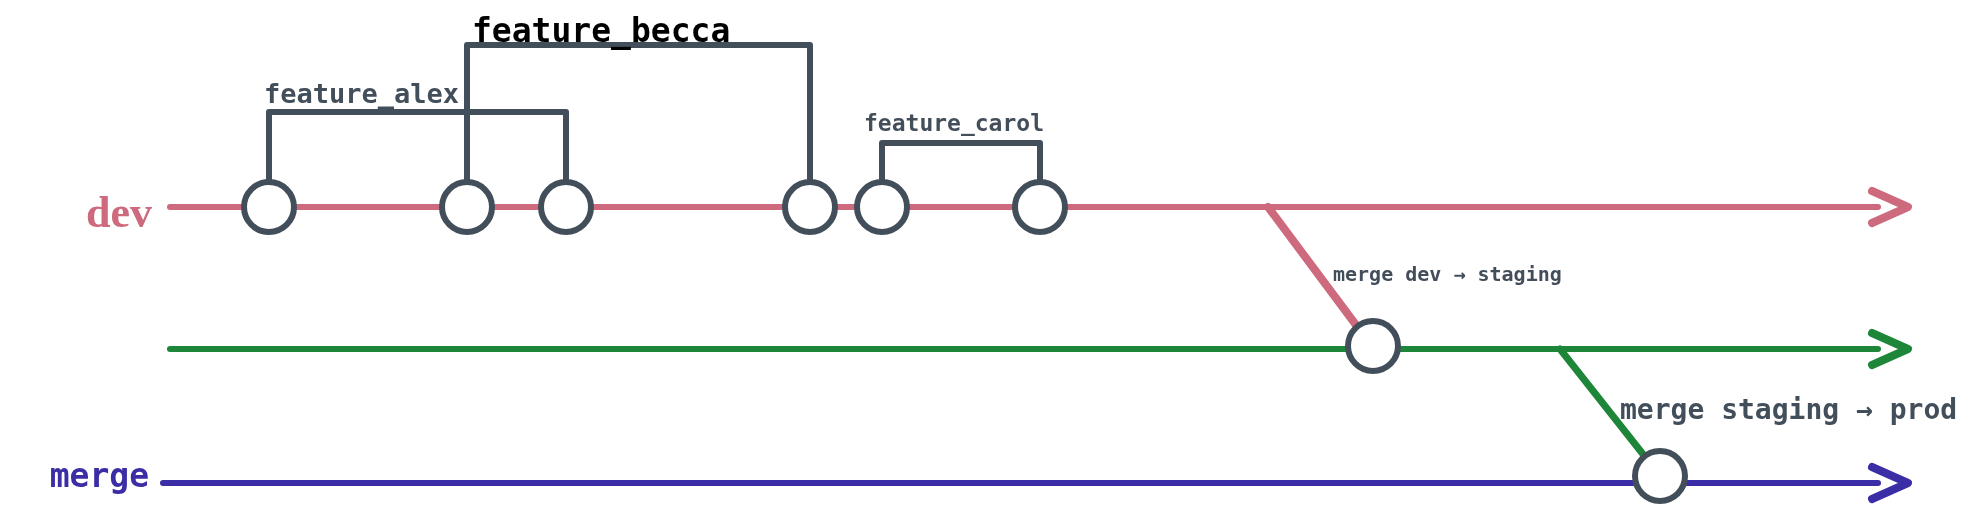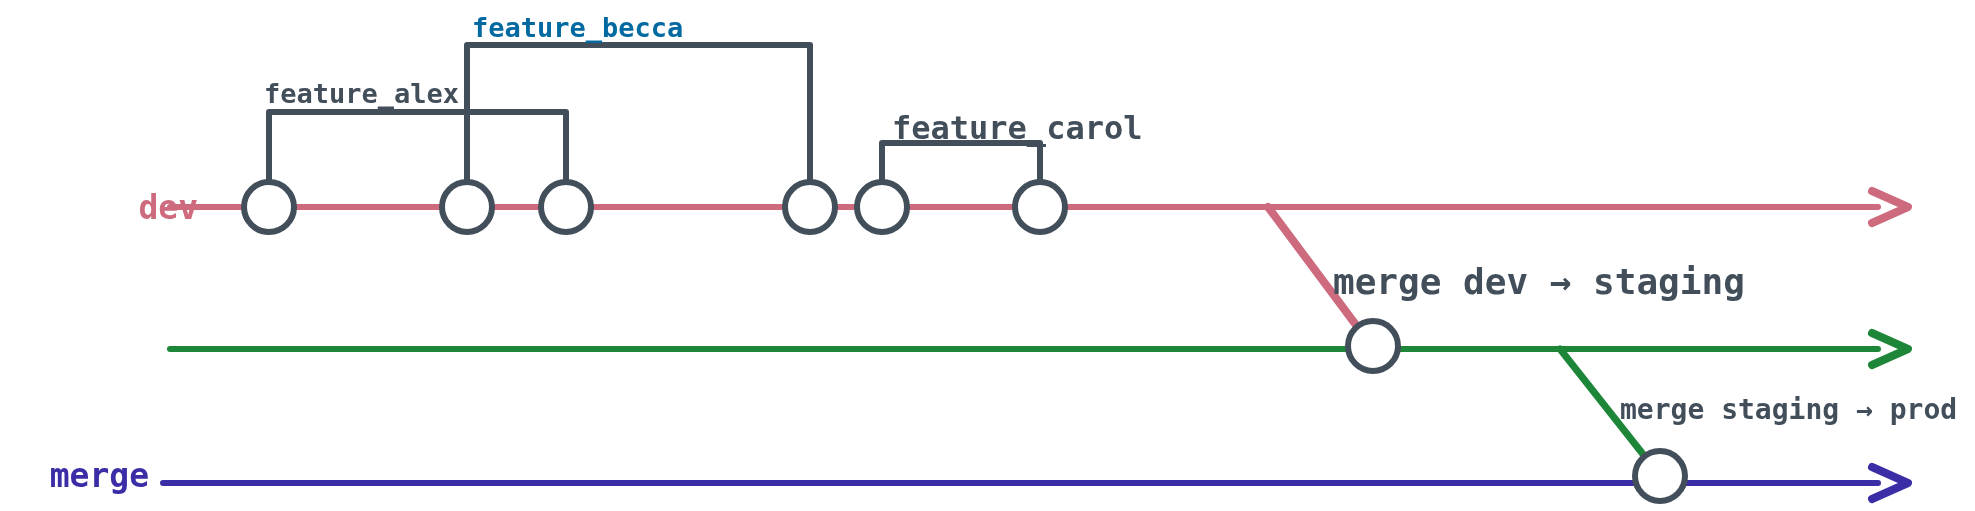--- a/index.html
+++ b/index.html
@@ -40,21 +40,21 @@
       <circle cx="269" cy="207" r="25" fill="#ffffff" stroke="#434e5b" stroke-width="6"></circle>
       <circle cx="467" cy="207" r="25" fill="#ffffff" stroke="#434e5b" stroke-width="6"></circle>
       <circle cx="566" cy="207" r="25" fill="#ffffff" stroke="#434e5b" stroke-width="6"></circle>
       <circle cx="810" cy="207" r="25" fill="#ffffff" stroke="#434e5b" stroke-width="6"></circle>
       <circle cx="882" cy="207" r="25" fill="#ffffff" stroke="#434e5b" stroke-width="6"></circle>
       <circle cx="1040" cy="207" r="25" fill="#ffffff" stroke="#434e5b" stroke-width="6"></circle>
       <circle cx="1373" cy="346" r="25" fill="#ffffff" stroke="#434e5b" stroke-width="6"></circle>
       <circle cx="1660" cy="476" r="25" fill="#ffffff" stroke="#434e5b" stroke-width="6"></circle>
     </svg>
   <div class="labels">
-    <span class="lbl" style="top: 191px; font-size: 33px; color: rgb(205, 106, 125); right: 1777px;">dev</span>
+    <span class="lbl" style="top: 191px; font-size: 44px; color: rgb(205, 106, 125); right: 1823px; font-family: Liberation Serif, serif;">dev</span>
     <span class="lbl" style="top: 459px; font-size: 33px; color: rgb(59, 45, 166); right: 1826px;">merge</span>
     <span class="lbl" style="top: 80px; font-size: 27px; color: rgb(67, 78, 91); left: 264px;">feature_alex</span>
-    <span class="lbl" style="top: 14px; font-size: 27px; color: #0369a1; left: 472px;">feature_becca</span>
-    <span class="lbl" style="top: 112px; font-size: 32px; color: rgb(67, 78, 91); left: 892px;">feature_carol</span>
-    <span class="lbl" style="top: 264px; font-size: 36px; color: rgb(67, 78, 91); left: 1333px;">merge dev → staging</span>
+    <span class="lbl" style="top: 14px; font-size: 33px; color: #000000; left: 472px;">feature_becca</span>
+    <span class="lbl" style="top: 112px; font-size: 23px; color: rgb(67, 78, 91); left: 864px;">feature_carol</span>
+    <span class="lbl" style="top: 264px; font-size: 20px; color: rgb(67, 78, 91); left: 1333px;">merge dev → staging</span>
     <span class="lbl" style="top: 396px; font-size: 28px; color: rgb(67, 78, 91); left: 1620px;">merge staging → prod</span>
   </div>
 </div>
 
 </body></html>

